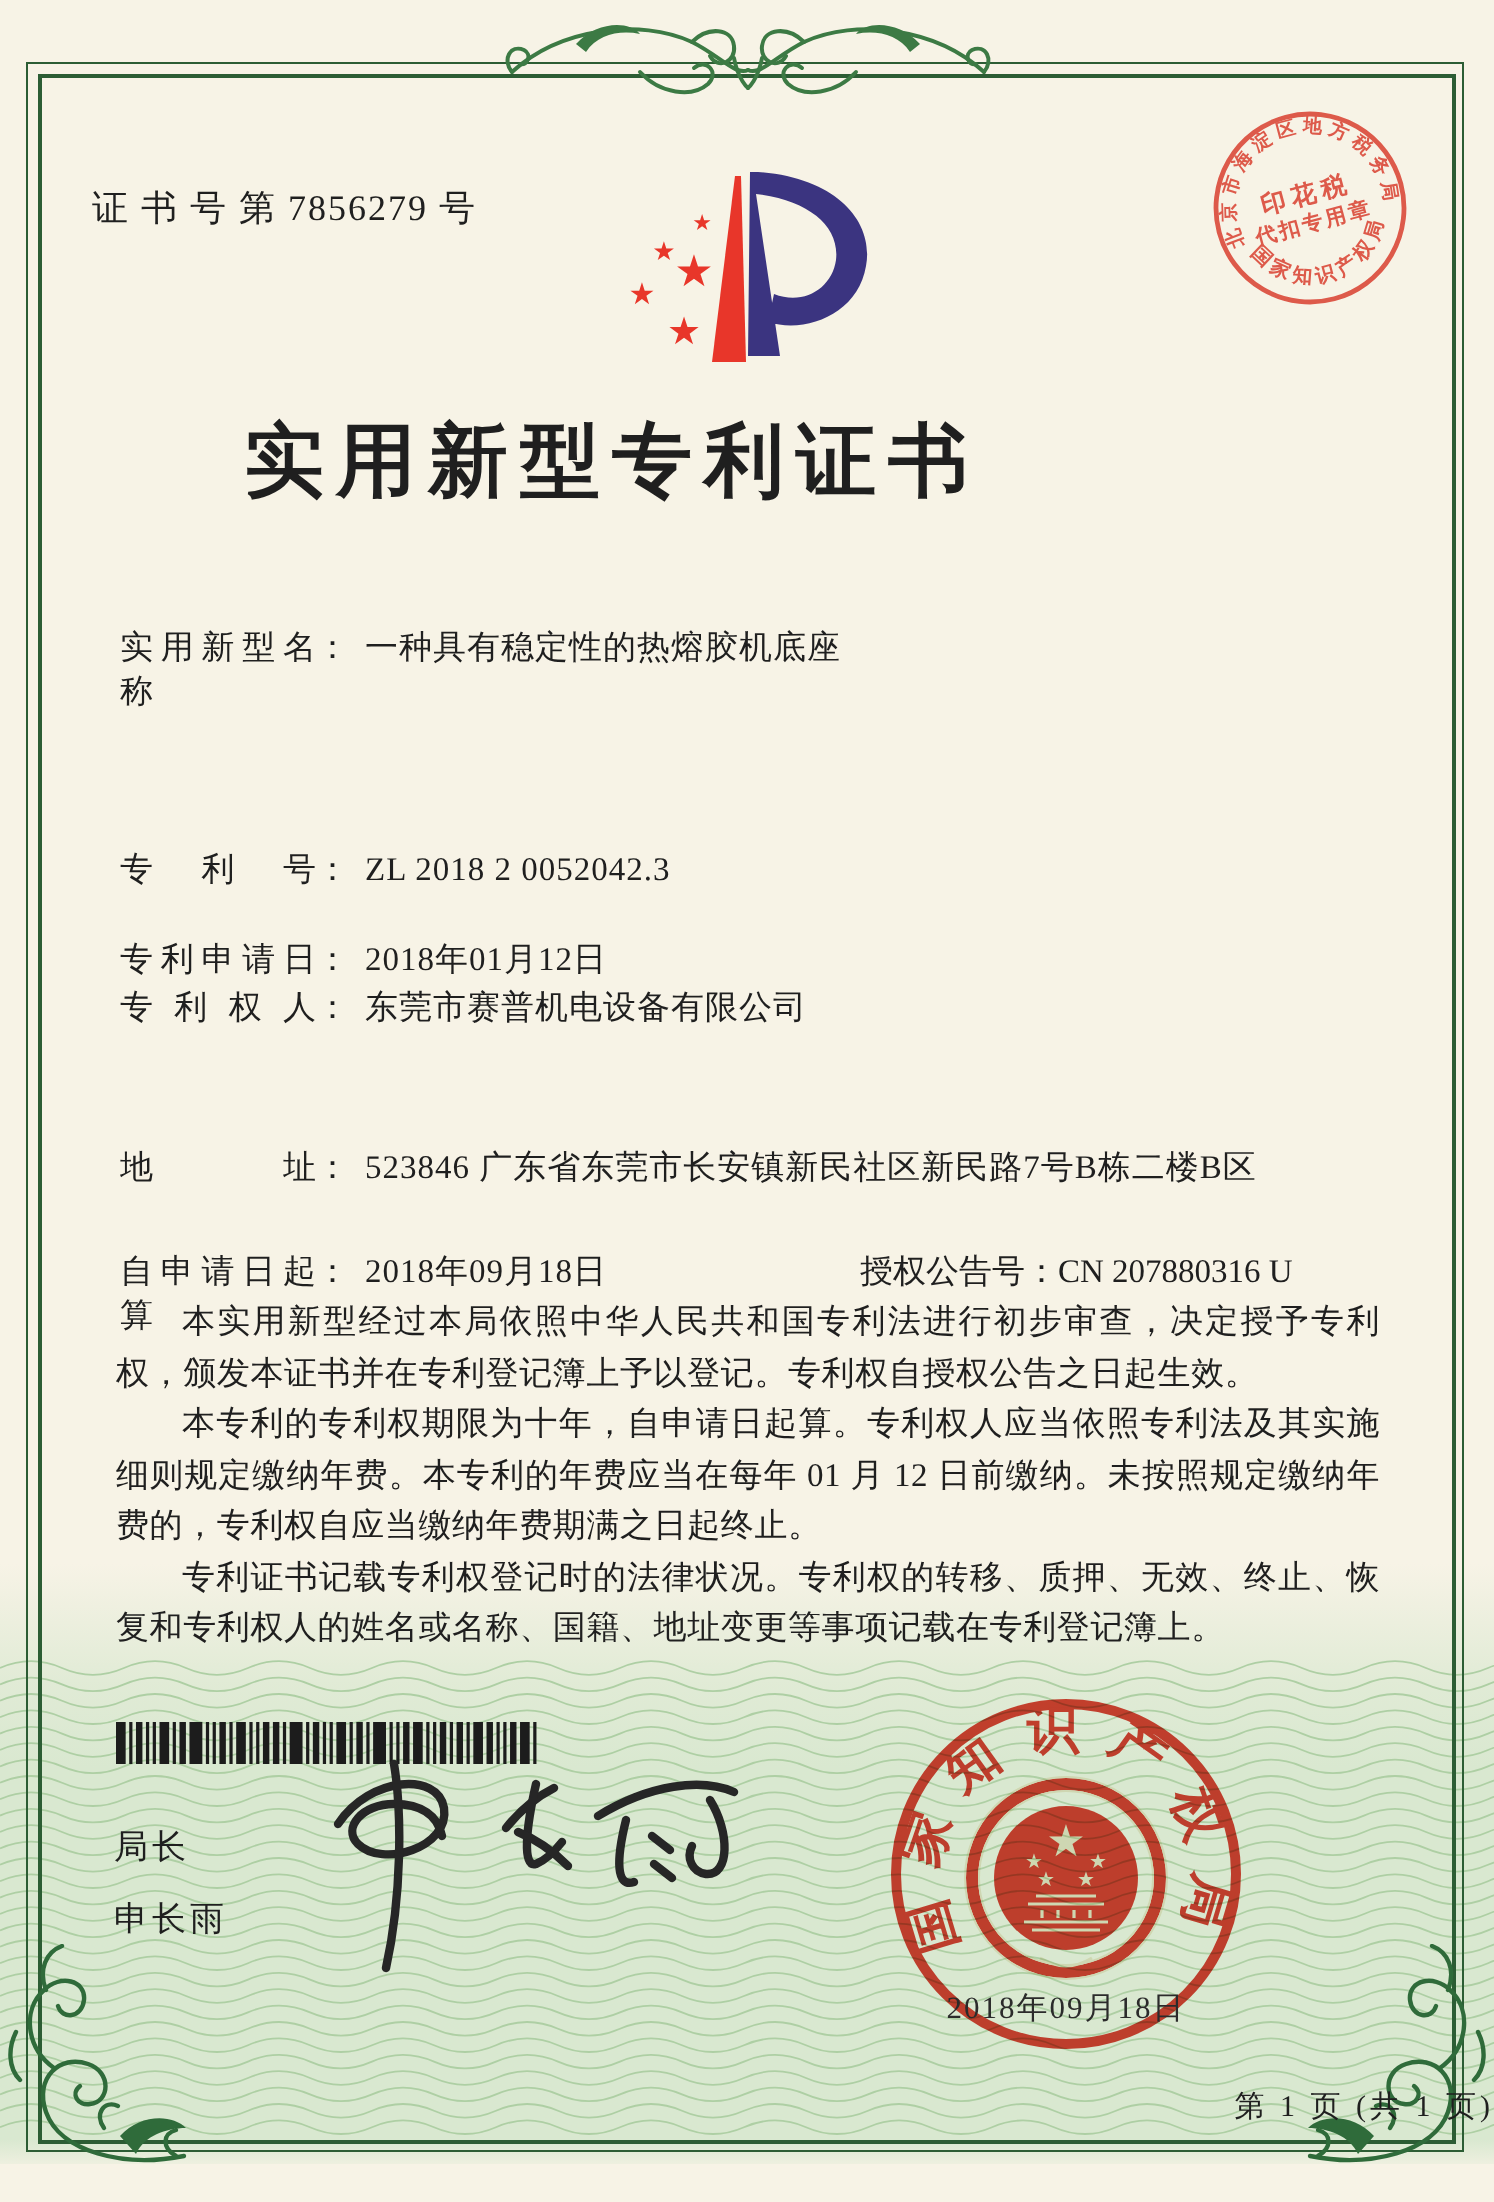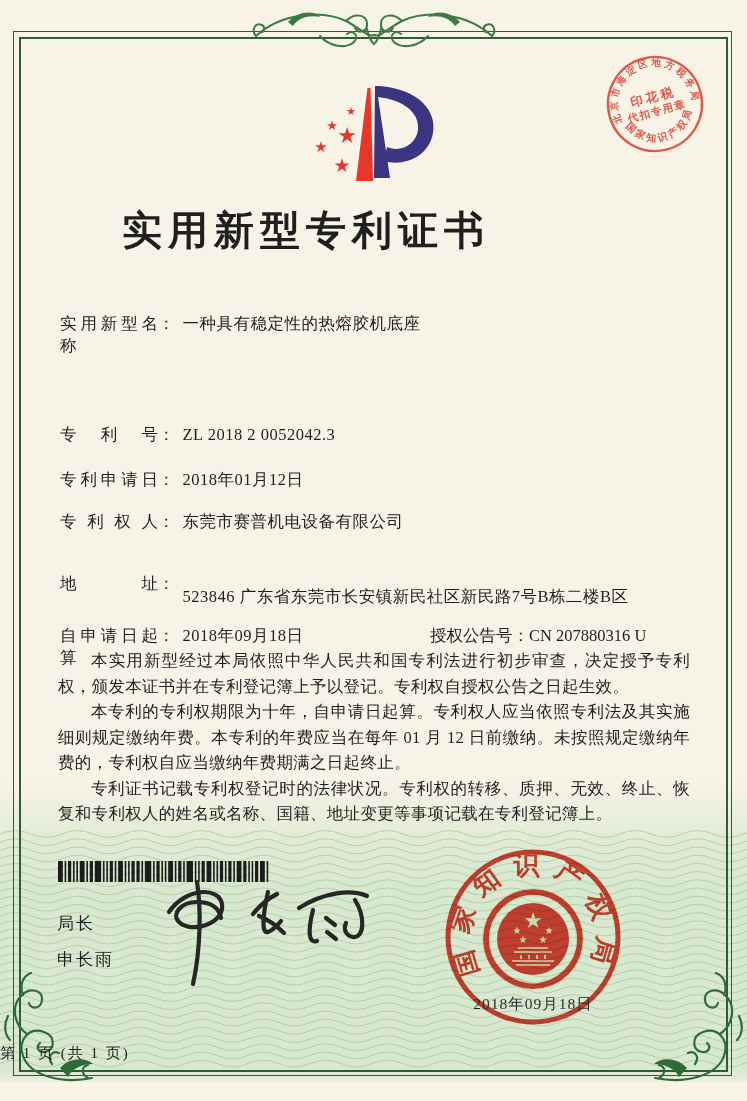--- a/index.html
+++ b/index.html
@@ -15,33 +15,33 @@
   .frame2{position:absolute;left:19px;top:37px;width:705px;height:1031px;border:2.5px solid #2c5d34;z-index:2;}
   .ornament{position:absolute;z-index:3;}
   .cert-no{position:absolute;left:46px;top:92px;font-size:18px;letter-spacing:1px;z-index:4;}
   .logo{position:absolute;left:298px;top:66px;z-index:4;}
   .title{position:absolute;left:0;top:203px;width:612px;text-align:center;
     font-size:40px;font-weight:700;letter-spacing:6px;z-index:4;}
   .row{position:absolute;left:60px;width:640px;font-size:16.5px;z-index:4;line-height:22px;}
   .lbl{display:inline-block;width:98px;text-align:justify;text-align-last:justify;vertical-align:top;}
   .colon{display:inline-block;margin-right:8px;vertical-align:top;}
   .val{display:inline-block;letter-spacing:.5px;vertical-align:top;}
-  .val-narrow{width:515px;margin-top:13px;}
+  .val-narrow{width:515px;}
   .grant-no{position:absolute;left:370px;top:0;}
   .paras{position:absolute;left:58px;top:648px;width:632px;z-index:4;}
   .paras p{margin:0;font-size:16.5px;line-height:25.5px;text-indent:2em;text-align:justify;letter-spacing:.3px;}
   .barcode{position:absolute;left:58px;top:861px;z-index:4;}
   .signer-title{position:absolute;left:57px;top:912px;font-size:17px;letter-spacing:2px;z-index:4;font-family:"Liberation Sans","DejaVu Sans",sans-serif;}
   .signer-name{position:absolute;left:57px;top:948px;font-size:17px;letter-spacing:2px;z-index:4;font-family:"Liberation Sans","DejaVu Sans",sans-serif;}
   .signature{position:absolute;left:135px;top:876px;z-index:4;}
   .seal{position:absolute;left:441px;top:845px;z-index:5;mix-blend-mode:multiply;opacity:.95;}
   .seal-date{position:absolute;left:443px;top:994px;width:180px;text-align:center;
     font-size:15.5px;letter-spacing:1px;color:#2b2b2b;z-index:6;}
   .stamp{position:absolute;left:597px;top:46px;z-index:5;transform:rotate(-15deg);mix-blend-mode:multiply;opacity:.88;}
-  .footer{position:absolute;left:0;top:1044px;width:747px;text-align:left;font-size:15px;letter-spacing:2px;z-index:4;}
+  .footer{position:absolute;left:0;top:1044px;width:747px;text-align:right;font-size:15px;letter-spacing:2px;z-index:4;}
 </style>
 </head>
 <body>
 
 <div class="page">
 
   <div class="green-zone">
     <svg id="waves" width="747" height="300">
         <path d="M0 52 q 15.5 -6.8 31 0 q 15.5 6.8 31 0 q 15.5 -6.8 31 0 q 15.5 6.8 31 0 q 15.5 -6.8 31 0 q 15.5 6.8 31 0 q 15.5 -6.8 31 0 q 15.5 6.8 31 0 q 15.5 -6.8 31 0 q 15.5 6.8 31 0 q 15.5 -6.8 31 0 q 15.5 6.8 31 0 q 15.5 -6.8 31 0 q 15.5 6.8 31 0 q 15.5 -6.8 31 0 q 15.5 6.8 31 0 q 15.5 -6.8 31 0 q 15.5 6.8 31 0 q 15.5 -6.8 31 0 q 15.5 6.8 31 0 q 15.5 -6.8 31 0 q 15.5 6.8 31 0 q 15.5 -6.8 31 0 q 15.5 6.8 31 0 q 15.5 -6.8 31 0 q 15.5 6.8 31 0" fill="none" stroke="#aecfa4" stroke-width="0.9"></path>
         <path d="M0 60.2 q 15.5 -6.8 31 0 q 15.5 6.8 31 0 q 15.5 -6.8 31 0 q 15.5 6.8 31 0 q 15.5 -6.8 31 0 q 15.5 6.8 31 0 q 15.5 -6.8 31 0 q 15.5 6.8 31 0 q 15.5 -6.8 31 0 q 15.5 6.8 31 0 q 15.5 -6.8 31 0 q 15.5 6.8 31 0 q 15.5 -6.8 31 0 q 15.5 6.8 31 0 q 15.5 -6.8 31 0 q 15.5 6.8 31 0 q 15.5 -6.8 31 0 q 15.5 6.8 31 0 q 15.5 -6.8 31 0 q 15.5 6.8 31 0 q 15.5 -6.8 31 0 q 15.5 6.8 31 0 q 15.5 -6.8 31 0 q 15.5 6.8 31 0 q 15.5 -6.8 31 0 q 15.5 6.8 31 0" fill="none" stroke="#aecfa4" stroke-width="0.9"></path>
@@ -115,20 +115,21 @@
       <path d="M90,106 C60,112 28,104 21,84 C15,67 28,55 42,60 C54,64 53,79 43,80 C37,81 33,75 38,71"></path>
       <path d="M25,62 C11,52 9,33 20,23 C28,15 41,18 40,28 C39,37 29,38 27,31"></path>
       <path d="M21,23 C17,13 21,4 29,1"></path>
       <path d="M58,96 C68,85 84,85 91,92 C81,92 70,96 66,105" fill="#2f6b3a" stroke="none"></path>
       <path d="M50,92 C45,85 50,78 57,81"></path>
       <path d="M86,106 C79,102 79,95 86,93"></path>
       <path d="M6,44 C2,52 2,62 8,68"></path>
     </g>
   </svg>
 
+  <div class="cert-no">证 书 号 第 7856279 号</div>
 
   <svg class="logo" width="142" height="132" viewBox="0 0 142 132">
     <polygon points="69.5,22 72.5,22 75,115 58,115" fill="#e8362a"></polygon>
     <path d="M77,20 L81,20 C122,23 139,46 135,67 C131,91 105,101 86,95 L89,81 C104,87 118,78 120,64 C122,47 106,34 80,31 L92,112 L76,112 Z" fill="#3b3480"></path>
     <g fill="#e8362a" font-family="'DejaVu Sans',sans-serif" text-anchor="middle">
       <text x="53" y="49" font-size="11">★</text>
       <text x="34" y="64" font-size="13">★</text>
       <text x="49" y="77" font-size="22">★</text>
       <text x="23" y="86" font-size="15">★</text>
       <text x="44" y="106" font-size="19">★</text>
@@ -139,21 +140,21 @@
 
   <div class="row" style="top:313px">
     <span class="lbl">实用新型名称</span><span class="colon">：</span><span class="val">一种具有稳定性的热熔胶机底座</span>
   </div>
   <div class="row" style="top:424px">
     <span class="lbl">专利号</span><span class="colon">：</span><span class="val">ZL 2018 2 0052042.3</span>
   </div>
   <div class="row" style="top:469px">
     <span class="lbl">专利申请日</span><span class="colon">：</span><span class="val">2018年01月12日</span>
   </div>
-  <div class="row" style="top:511px">
+  <div class="row" style="top:493px">
     <span class="lbl">专利权人</span><span class="colon">：</span><span class="val">东莞市赛普机电设备有限公司</span>
   </div>
   <div class="row" style="top:573px">
     <span class="lbl">地址</span><span class="colon">：</span><span class="val val-narrow">523846 广东省东莞市长安镇新民社区新民路7号B栋二楼B区</span>
   </div>
   <div class="row" style="top:625px">
     <span class="lbl">自申请日起算</span><span class="colon">：</span><span class="val">2018年09月18日</span>
     <span class="grant-no"><span>授权公告号</span><span>：</span><span>CN 207880316 U</span></span>
   </div>
 

